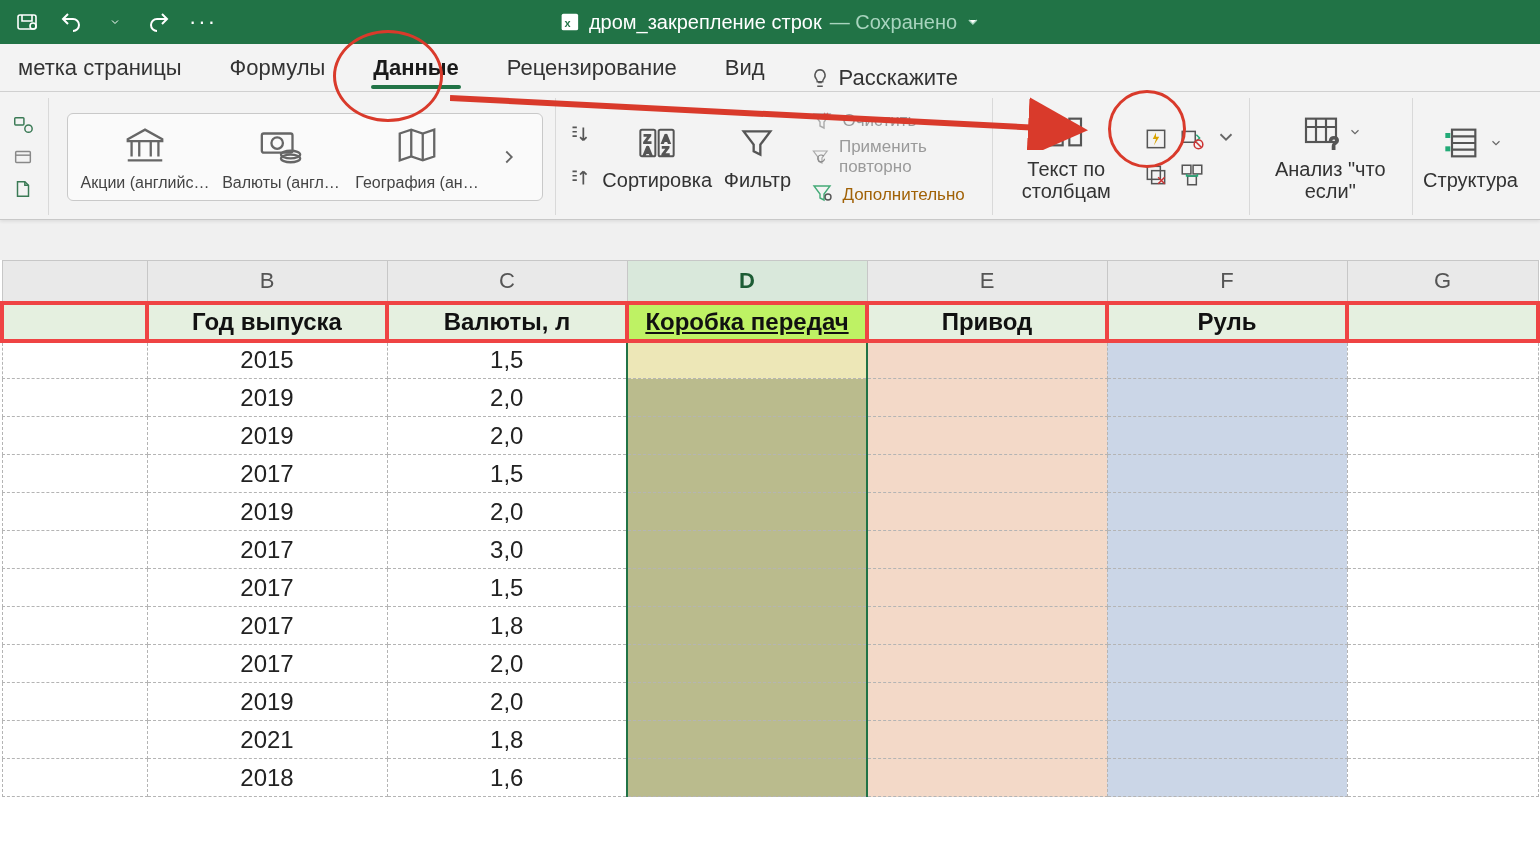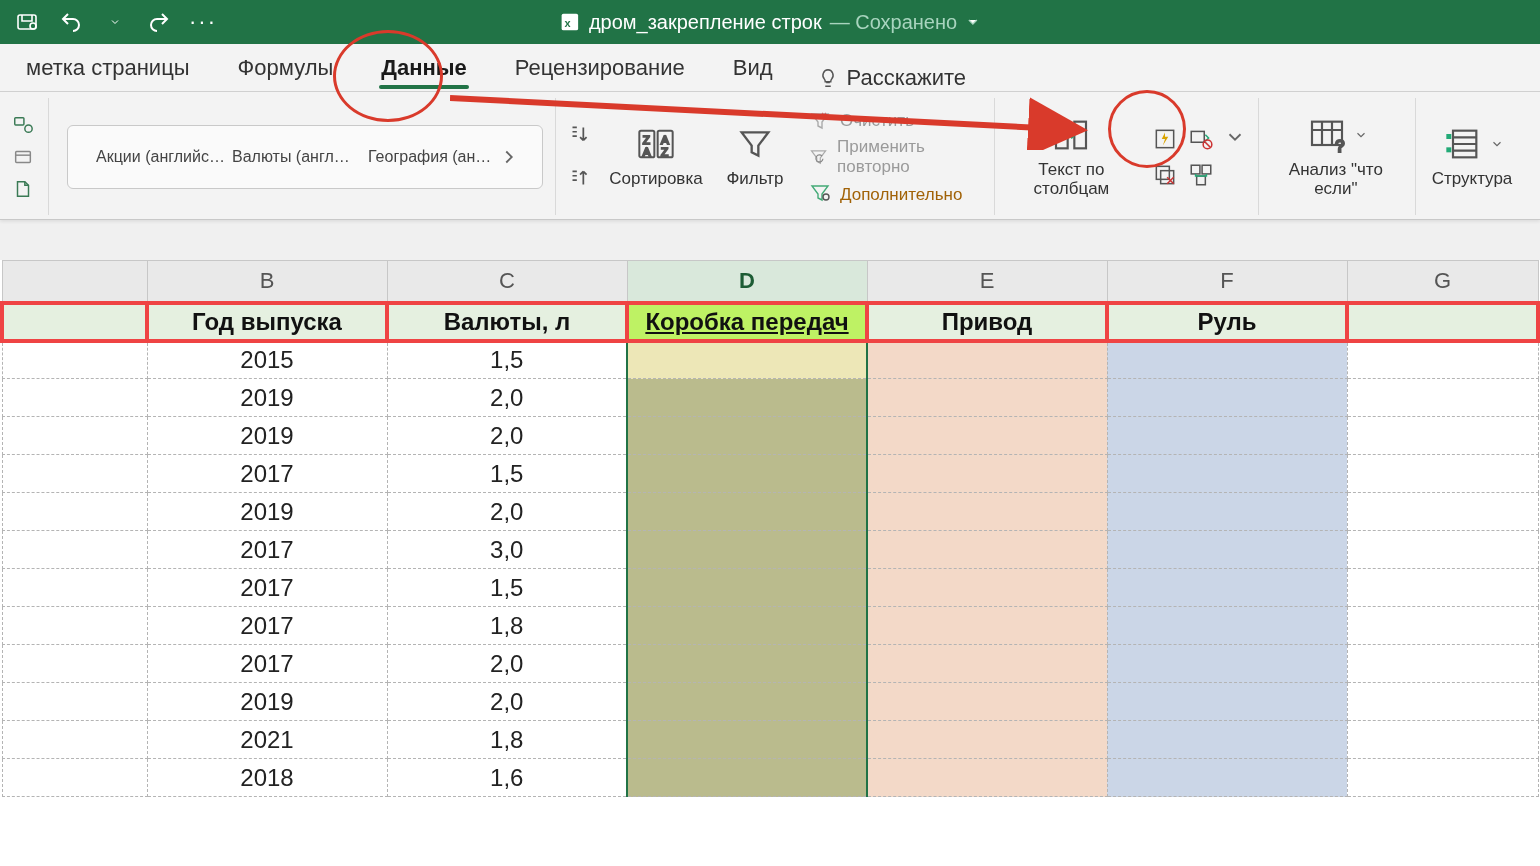--- a/index.html
+++ b/index.html
@@ -31,21 +31,21 @@
   .doc-icon { width:22px; height:22px; }
 
   
   .tabs {
     height:48px;
     background:#f3f3f3;
     border-bottom:1px solid #d0d0d0;
     display:flex;
     align-items:flex-end;
     gap:40px;
-    padding-left:22px;
+    padding-left:14px;
     font-size:22px;
     color:#333;
   }
   .tab { padding:10px 4px 10px 4px; cursor:pointer; position:relative;}
   .tab.active { font-weight:700; color:#1a1a1a;}
   .tab.active::after{
     content:""; position:absolute; left:2px; right:2px; bottom:2px; height:4px;
     background:#217346; border-radius:2px;
   }
   .tell { display:flex; align-items:center; gap:8px; color:#333;}
@@ -65,27 +65,27 @@
     color:#444;
   }
   .group { display:flex; align-items:center; gap:8px; border-right:1px solid #d9d9d9; padding-right:12px;}
   .group.last{border-right:none;}
   .mini-col{display:flex;flex-direction:column;gap:6px;justify-content:center;}
   .mini-icon{width:26px;height:26px;display:flex;align-items:center;justify-content:center;cursor:pointer;}
   .typecard{
     border:1px solid #c9c9c9;border-radius:6px;background:#fafafa;
     display:flex;align-items:center;gap:26px;padding:8px 22px;margin-left:8px;
   }
-  .typecard .item{display:flex;flex-direction:row;align-items:center;gap:6px;width:110px;}
+  .typecard .item{display:flex;flex-direction:column;align-items:center;gap:6px;width:110px;}
   .typecard .item span{font-size:16px;color:#444;white-space:nowrap;}
   .big-icon{width:46px;height:46px;}
   .chev{width:22px;height:22px;color:#555;cursor:pointer;}
   .rbtn{display:flex;flex-direction:column;align-items:center;justify-content:center;gap:6px;cursor:pointer;min-width:70px;}
   .rbtn.withlabel{min-width:92px;}
-  .rbtn .lbl{font-size:17px;color:#333;text-align:center;line-height:1.1;}
+  .rbtn .lbl{font-size:20px;color:#333;text-align:center;line-height:1.1;}
   .opt-col{display:flex;flex-direction:column;gap:4px;justify-content:center;}
   .opt{display:flex;align-items:center;gap:8px;color:#9a9a9a;font-size:17px;cursor:pointer;}
   .opt.enabled{color:#a16207;align-items:flex-end;}
   .opt .oicon{width:24px;height:24px;}
 
   
   .sheet-area{position:relative; background:#fff; height:646px;}
   .sheet{border-collapse:collapse;width:100%;table-layout:fixed;}
   .sheet th, .sheet td{
     border:1px dashed #b4b4b4;

